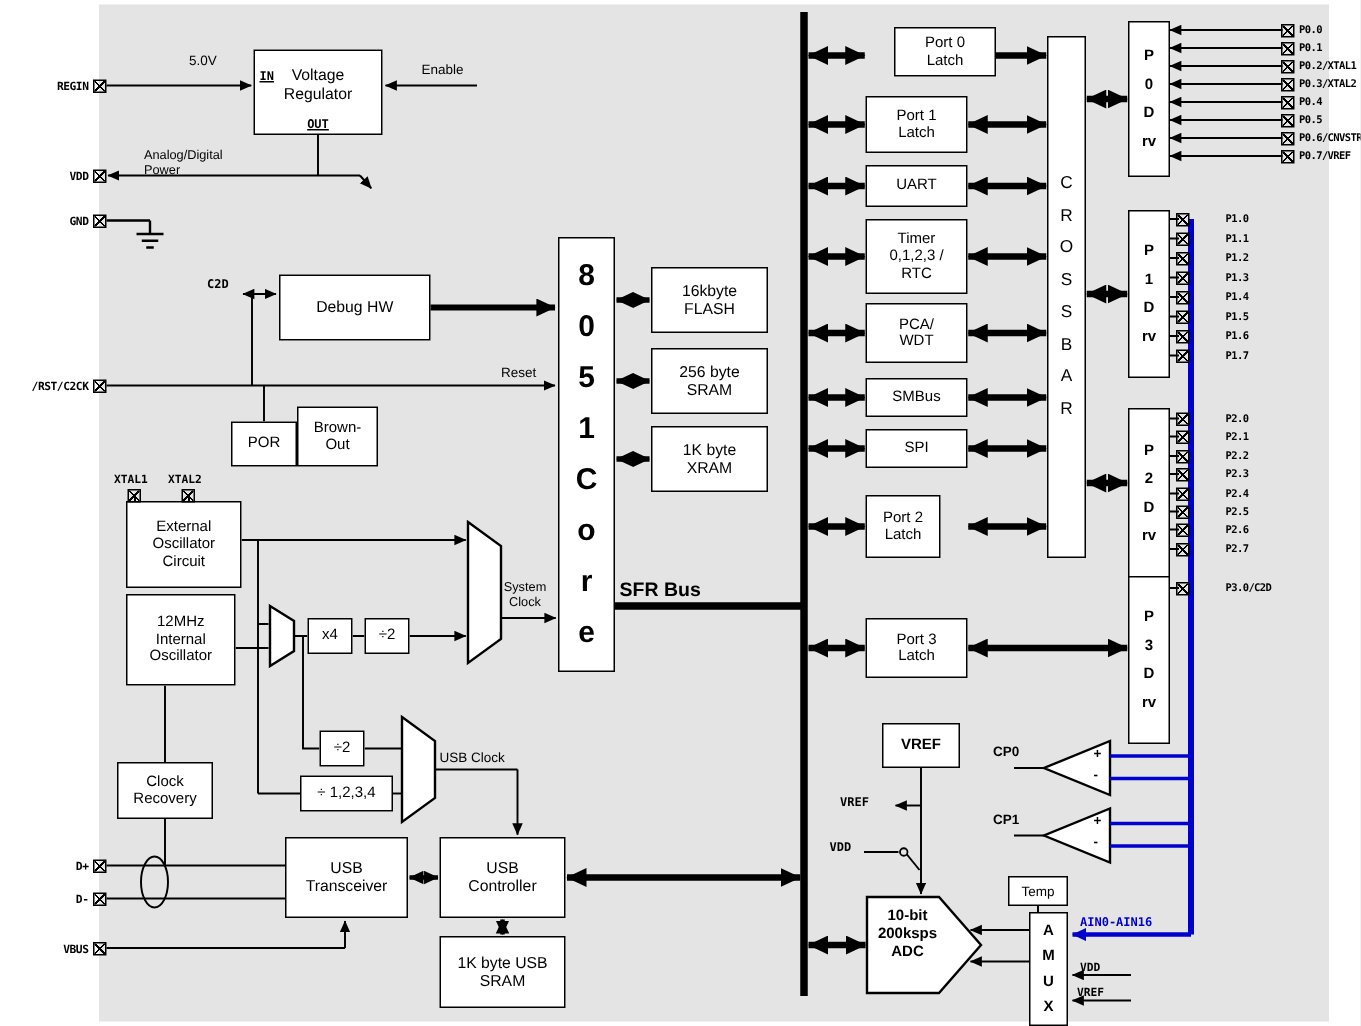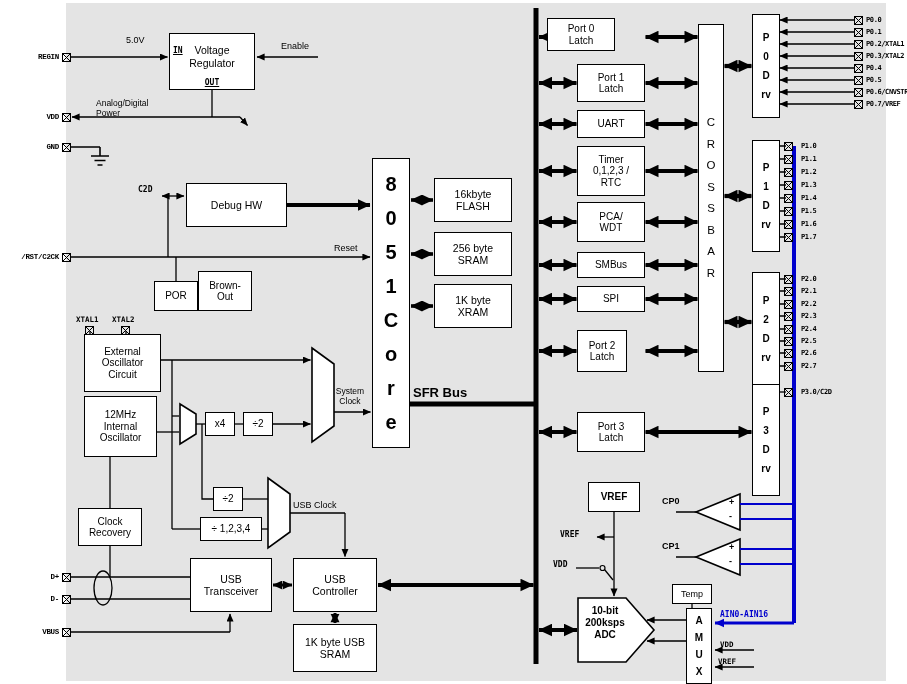--- a/index.html
+++ b/index.html
@@ -18,27 +18,27 @@
   .box{position:absolute;background:#fff;border:1.6px solid #000;display:flex;align-items:center;justify-content:center;
        text-align:center;white-space:pre-line;font-size:10.5px;line-height:1.15;}
   .f10{font-size:10px;} .f9{font-size:9px;} .bold{font-weight:bold;}
   .lbl{position:absolute;white-space:pre-line;line-height:1.2;}
   .vtext{word-break:break-all;white-space:pre-line;text-align:center;}
   .core-t{font-size:20px;font-weight:bold;line-height:34px;width:15px;}
   .cb-t{font-size:11.5px;line-height:21.5px;width:12px;}
   .drv-t{font-size:10px;font-weight:bold;line-height:19px;width:10px;}
   .amux-t{font-size:10px;font-weight:bold;line-height:17px;width:10px;}
   .pinrow{position:absolute;display:flex;align-items:center;height:10px;gap:3px;}
-  .g9{gap:8px;}
+  .g9{gap:24px;}
   .lrow{left:1px;width:70px;justify-content:flex-end;}
   .pinbox{width:9px;height:9px;border:1px solid #000;flex:none;background:
     linear-gradient(to top right, transparent 44%, #000 44%, #000 56%, transparent 56%),
     linear-gradient(to bottom right, transparent 44%, #000 44%, #000 56%, transparent 56%);}
   .pinlbl{font:bold 7px "DejaVu Sans Mono",monospace;letter-spacing:-0.4px;white-space:nowrap;}
-  .lrow .pinlbl{font-size:7.5px;letter-spacing:-0.3px;font-family:Liberation Mono, monospace;}
+  .lrow .pinlbl{font-size:7.5px;letter-spacing:-0.3px;}
   .mono8{font:bold 8px "DejaVu Sans Mono",monospace;}
   .mono75{font:bold 7.5px "DejaVu Sans Mono",monospace;}
   .blue{color:var(--analog);}
   .abs{position:absolute;text-decoration:underline;}
 </style>
 </head>
 <body>
 
 <div id="panel"></div>
 
@@ -202,21 +202,21 @@
 FLASH</span></div>
 <div class="box" style="left:434px;top:232px;width:78px;height:44px"><span>256 byte
 SRAM</span></div>
 <div class="box" style="left:434px;top:284px;width:78px;height:44px"><span>1K byte
 XRAM</span></div>
 <div class="box f10" style="left:205px;top:412px;width:30px;height:24px"><span>x4</span></div>
 <div class="box f10" style="left:243px;top:412px;width:30px;height:24px"><span>÷2</span></div>
 <div class="box f10" style="left:213px;top:487px;width:30px;height:24px"><span>÷2</span></div>
 <div class="box f10" style="left:200px;top:517px;width:62px;height:24px"><span>÷ 1,2,3,4</span></div>
 
-<div class="box f10" style="left:547px;top:18px;width:68px;height:33px"><span>Port 0
+<div class="box f10" style="left:596px;top:18px;width:68px;height:33px"><span>Port 0
 Latch</span></div>
 <div class="box f10" style="left:577px;top:64px;width:68px;height:38px"><span>Port 1
 Latch</span></div>
 <div class="box f10" style="left:577px;top:110px;width:68px;height:28px"><span>UART</span></div>
 <div class="box f10" style="left:577px;top:146px;width:68px;height:50px"><span>Timer
 0,1,2,3 /
 RTC</span></div>
 <div class="box f10" style="left:577px;top:202px;width:68px;height:40px"><span>PCA/
 WDT</span></div>
 <div class="box f10" style="left:577px;top:252px;width:68px;height:26px"><span>SMBus</span></div>

